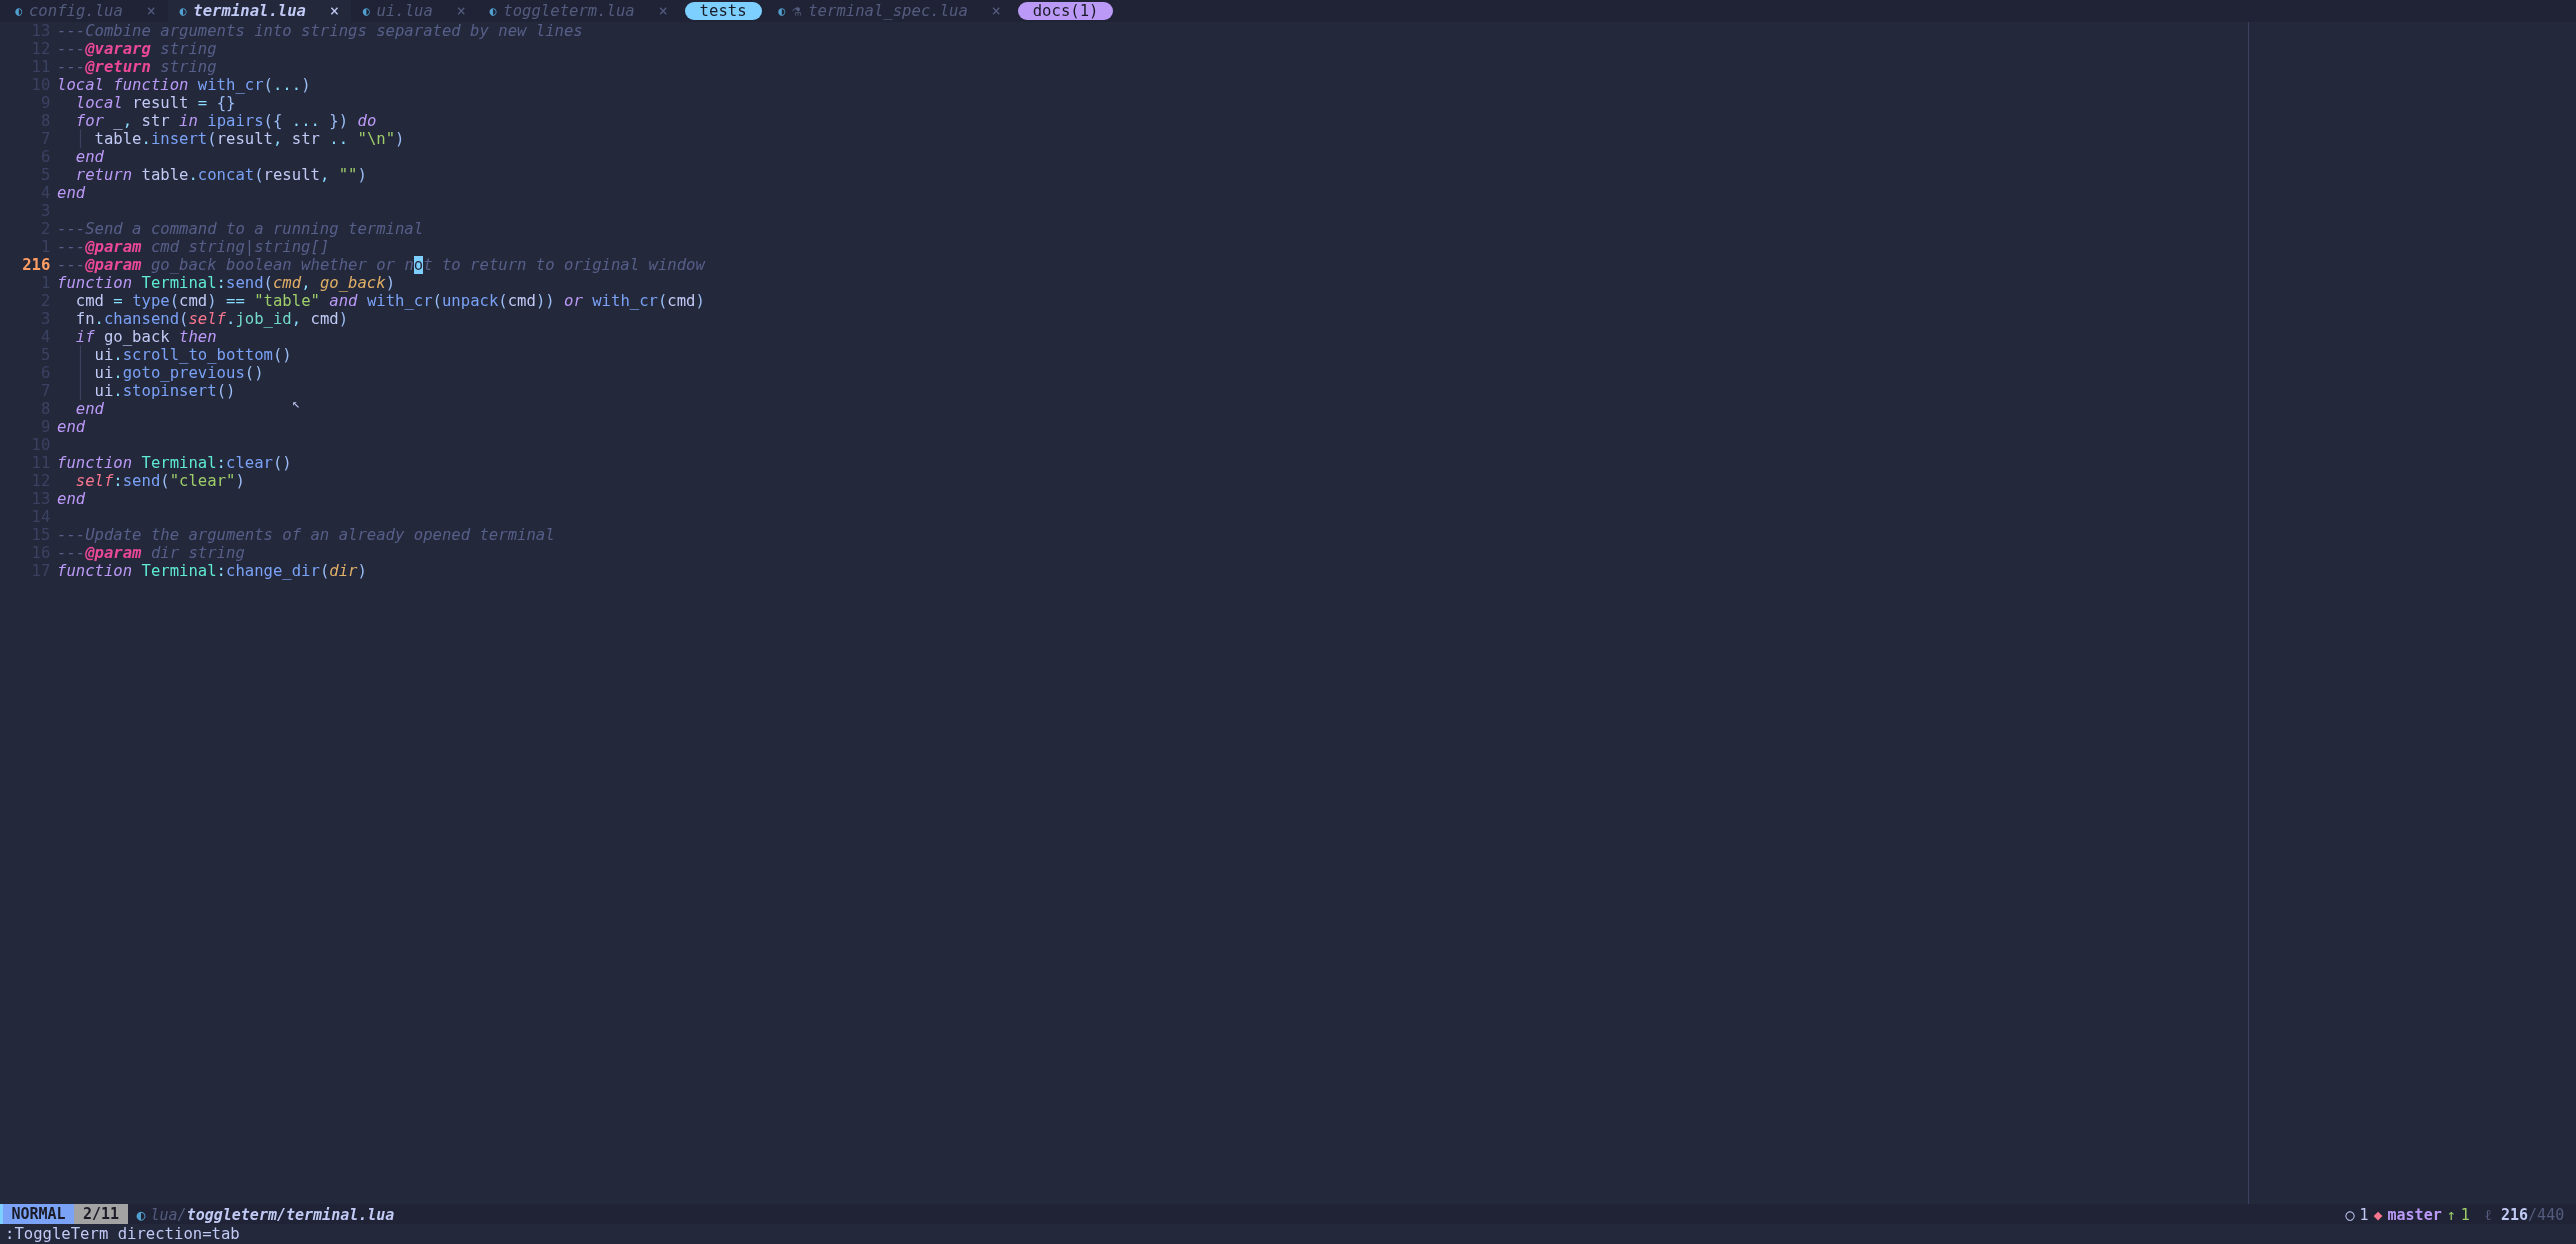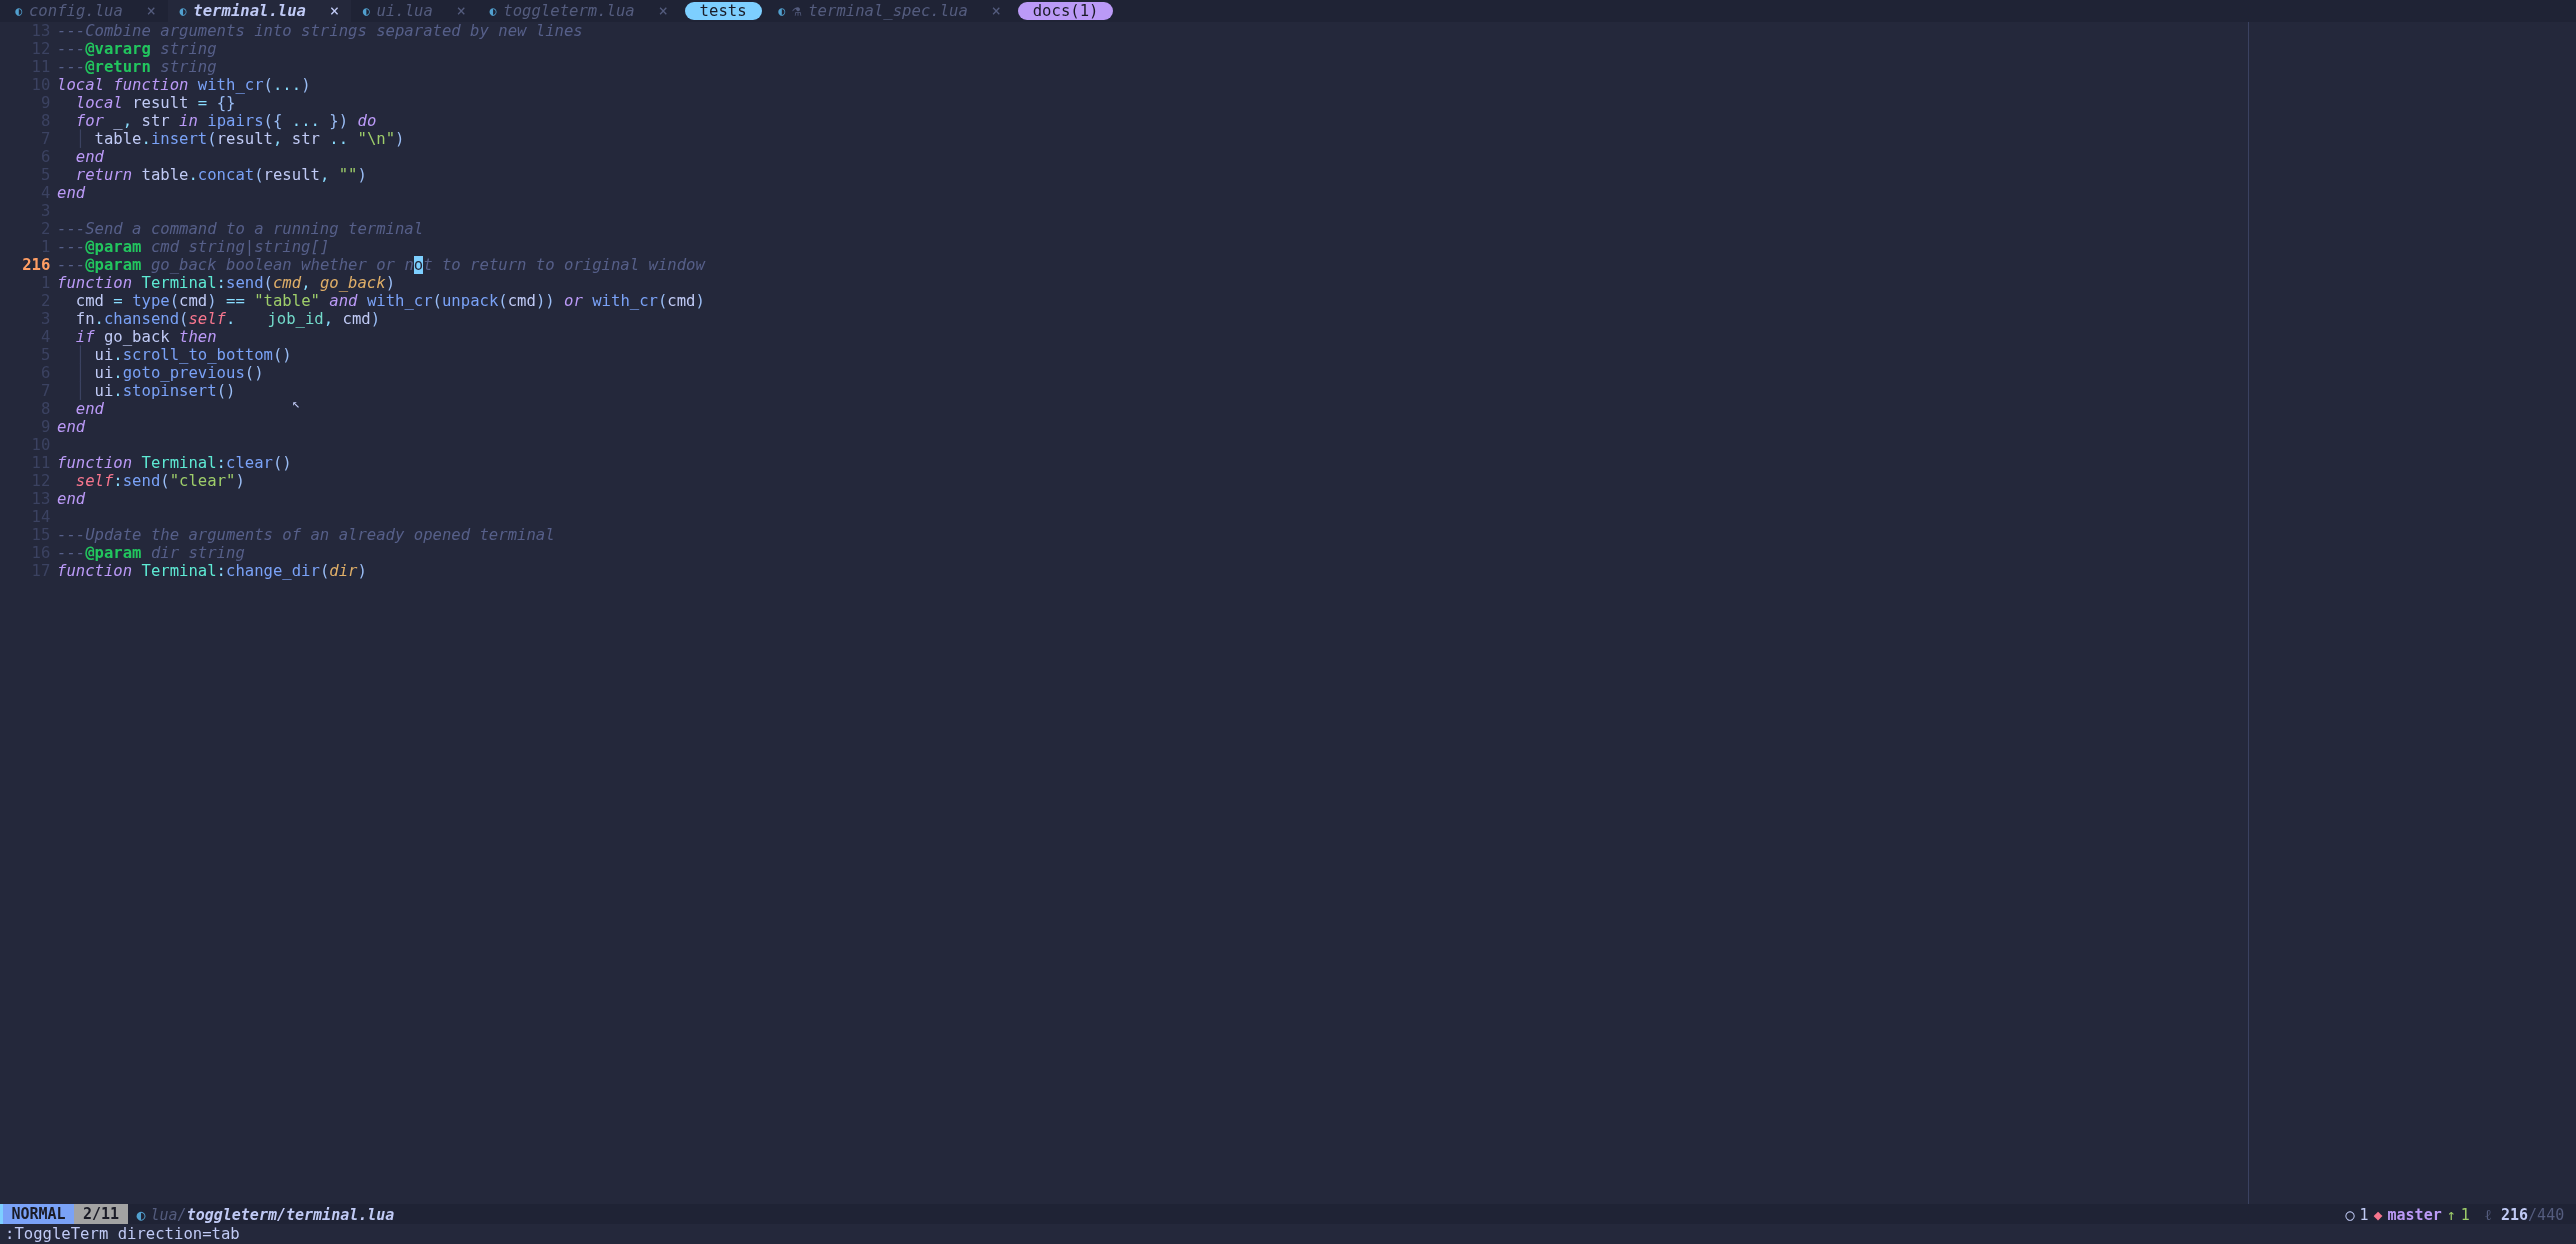--- a/index.html
+++ b/index.html
@@ -159,27 +159,27 @@
 }
 .cursor-block {
   background: #7dcfff;
   color: #24283b;
 }
 
 .kw { color: #bb9af7; font-style: italic; }
 .fn-name { color: #7aa2f7; }
 .type { color: #5eead4; }
 .param { color: #e0af68; font-style: italic; }
-.prop { color: #73daca; margin-left: 32px; }
+.prop { color: #73daca; }
 .str { color: #9ece6a; }
 .op { color: #89ddff; }
 .pn { color: #9abdf5; }
 .self { color: #f7768e; font-style: italic; }
 .comment { color: #565f89; font-style: italic; }
-.doctag { color: #22c55e; font-weight: bold; }
+.doctag { color: #ec4899; font-style: italic; font-weight: bold; }
 .indent-guide { color: #3b4261; }
 .pointer {
   position: absolute;
   left: 235px;
   top: 373px;
   font-size: 13.5px;
   color: #c0caf5;
   pointer-events: none;
 }
 </style>

